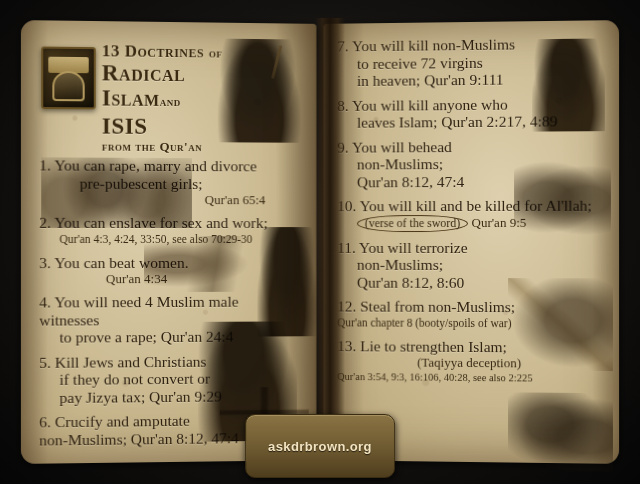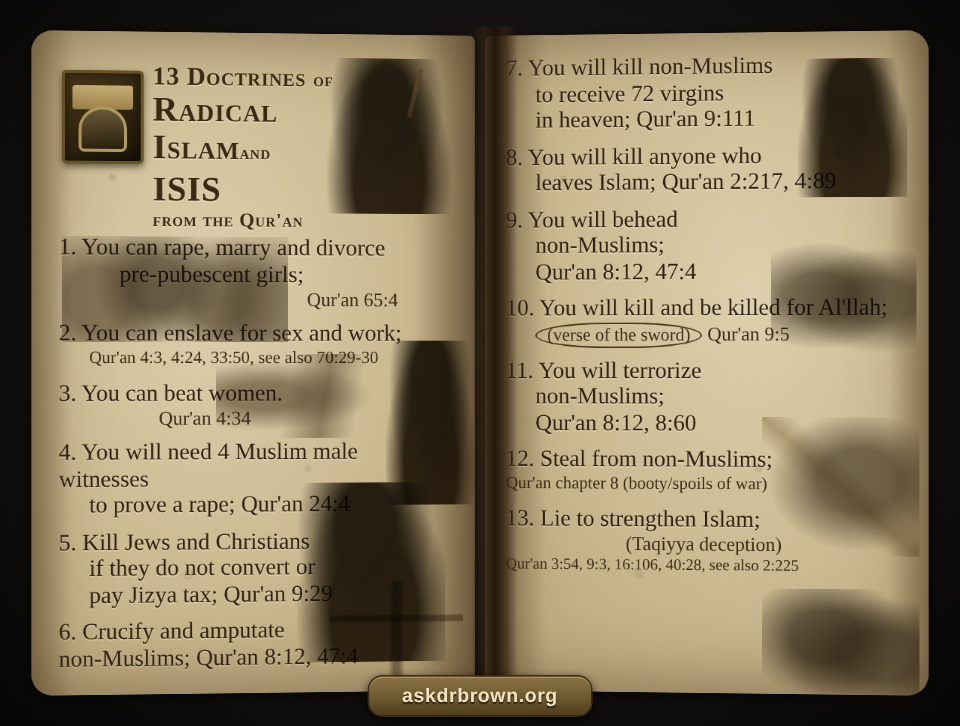--- a/index.html
+++ b/index.html
@@ -269,21 +269,21 @@
       radial-gradient(ellipse at 40% 40%, rgba(36,26,12,0.65) 0 26%, rgba(36,26,12,0) 62%),
       radial-gradient(ellipse at 76% 56%, rgba(30,22,10,0.6) 0 26%, rgba(30,22,10,0) 62%);
   }
 
   
   .footer-badge {
     position: absolute;
     left: 50%;
     bottom: 6px;
     transform: translateX(-50%);
-    padding: 4px 22px;
+    padding: 22px 22px;
     border-radius: 10px;
     background: linear-gradient(180deg, #8a7344 0%, #6d5930 55%, #4e3d1d 100%);
     border: 1px solid #3a2d13;
     box-shadow: 0 2px 6px rgba(0,0,0,0.7), inset 0 1px 0 rgba(255,235,180,0.25);
   }
   .footer-badge span {
     font-family: "Liberation Sans", sans-serif;
     font-size: 13px;
     font-weight: bold;
     color: #f2e4c0;

